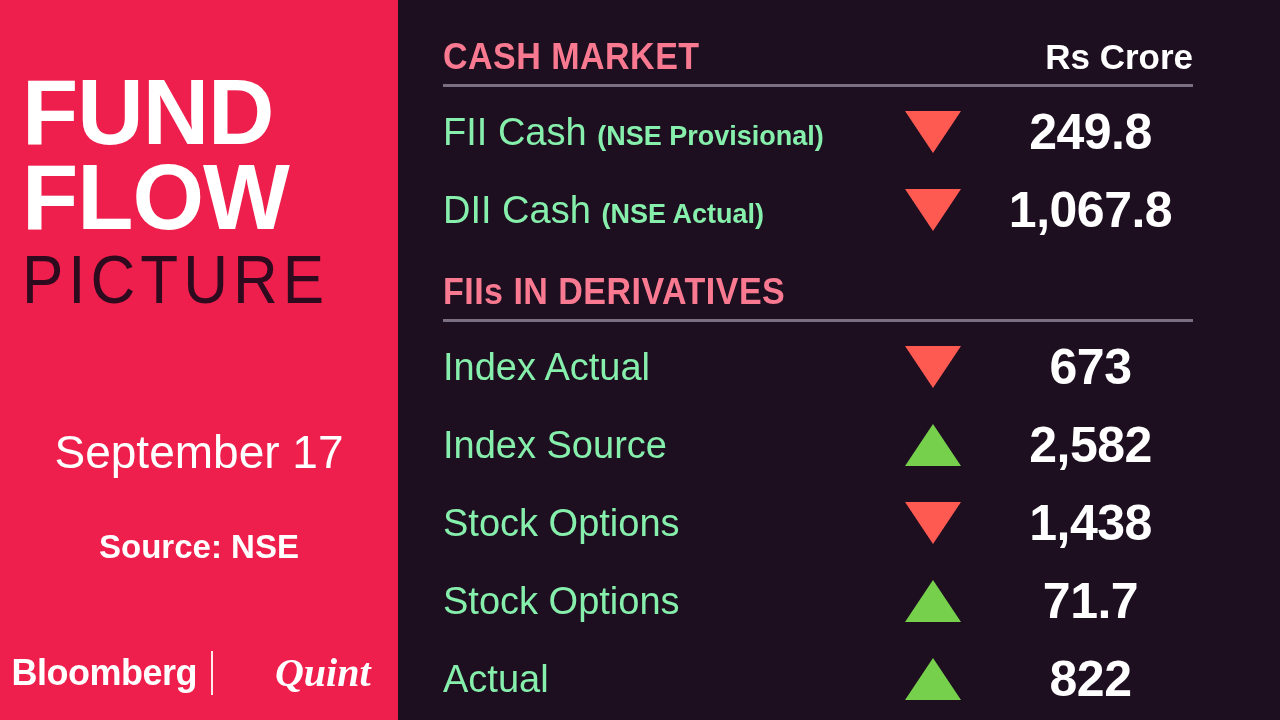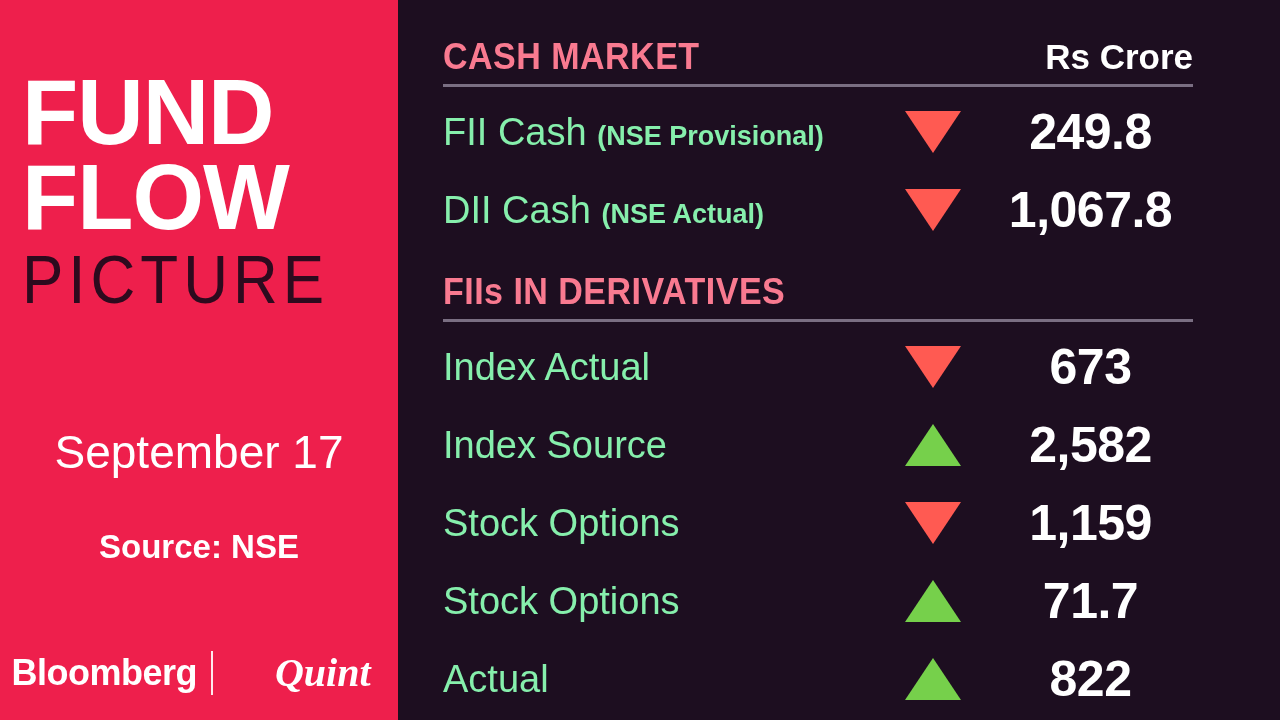--- a/index.html
+++ b/index.html
@@ -236,21 +236,21 @@
           <div class="row-value">2,582</div>
         </div>
 
         <div class="row">
           <div class="row-label">
             <span>Stock Options</span>
           </div>
           <div class="row-arrow">
             <span class="tri down"></span>
           </div>
-          <div class="row-value">1,159</div>
+          <div class="row-value">1,438</div>
         </div>
 
         <div class="row">
           <div class="row-label">
             <span>Stock Options</span>
           </div>
           <div class="row-arrow">
             <span class="tri up"></span>
           </div>
           <div class="row-value">71.7</div>

